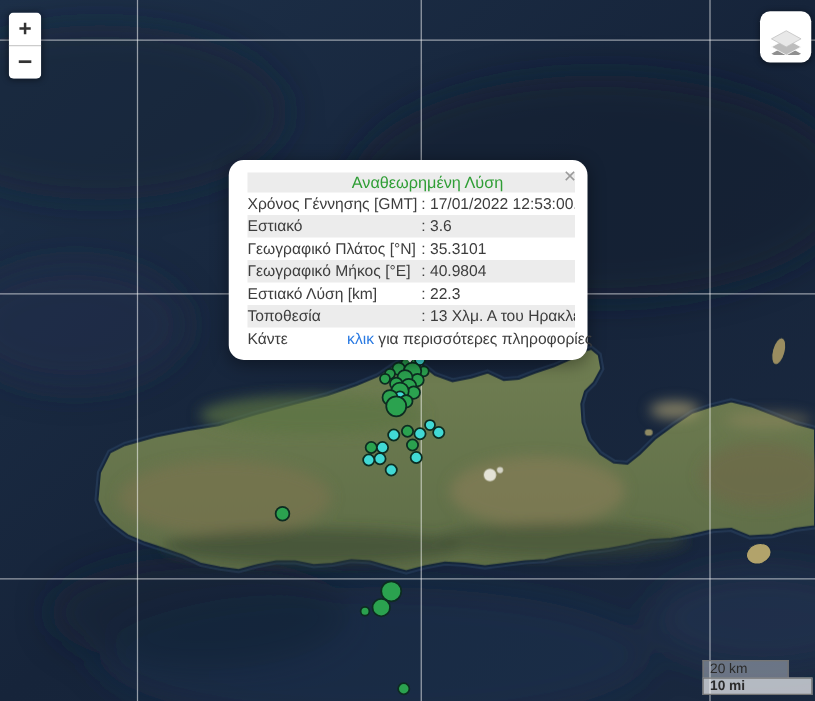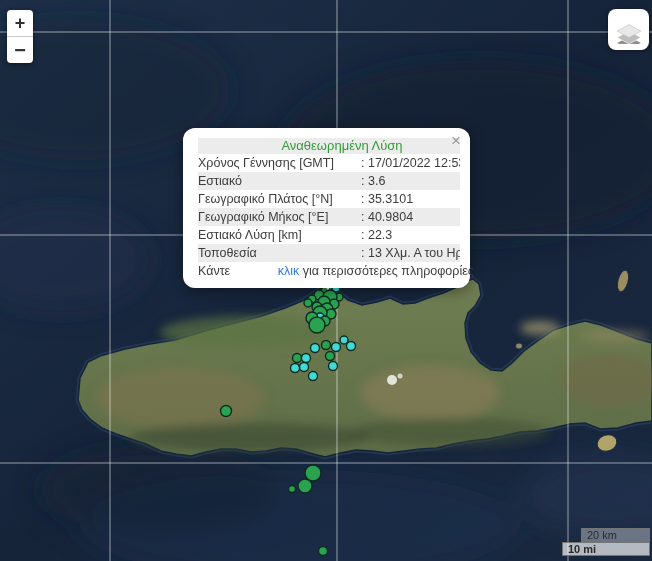--- a/index.html
+++ b/index.html
@@ -17,34 +17,34 @@
     border-radius:8px;box-shadow:0 1px 5px rgba(0,0,0,.45);display:flex;align-items:center;
     justify-content:center;cursor:pointer;z-index:30;}
 
   
   .popup{position:absolute;left:183px;top:128px;width:287px;background:#fff;border-radius:12px;
     box-shadow:0 3px 14px rgba(0,0,0,.4);padding:10px 6px 7px 15px;box-sizing:border-box;
     color:#3d3d3d;font-size:12.5px;z-index:20;}
   .popup-title{background:#ececec;color:#2f9e35;text-align:center;height:16px;line-height:16px;
     font-size:13px;margin-right:4px;padding-left:26px;}
   .popup-row{display:grid;grid-template-columns:139px auto;height:18px;line-height:18px;
-    margin-right:4px;white-space:nowrap;gap:24px;}
+    margin-right:4px;white-space:nowrap;}
   .popup-row:nth-child(even){background:#ececec;}
   .popup-row .val{overflow:hidden;}
   .popup-footer{height:19px;line-height:19px;white-space:nowrap;}
   .popup-link{color:#2a7ae2;cursor:pointer;margin-left:44px;}
   .popup-close{position:absolute;top:4px;right:9px;color:#9a9a9a;font-size:17px;line-height:17px;
     cursor:pointer;font-weight:400;}
   .popup-tail{position:absolute;left:317px;top:278px;width:0;height:0;z-index:19;
     border-left:11px solid transparent;border-right:11px solid transparent;
     border-top:12px solid #fff;filter:drop-shadow(0 2px 2px rgba(0,0,0,.25));}
 
   
   .scale{position:absolute;right:2px;bottom:5px;display:flex;flex-direction:column;
-    align-items:flex-end;z-index:25;font-size:11px;color:#2b2b2b;}
+    align-items:flex-start;z-index:25;font-size:11px;color:#2b2b2b;}
   .scale .bar{box-sizing:border-box;height:14px;line-height:11px;padding:1px 0 0 5px;
     border:1px solid #757575;white-space:nowrap;}
   .scale .km{width:69px;background:rgba(255,255,255,.35);border-bottom:none;}
   .scale .mi{width:88px;background:rgba(255,255,255,.68);font-weight:bold;}
 </style>
 </head>
 <body>
 
 <div id="app">
 

